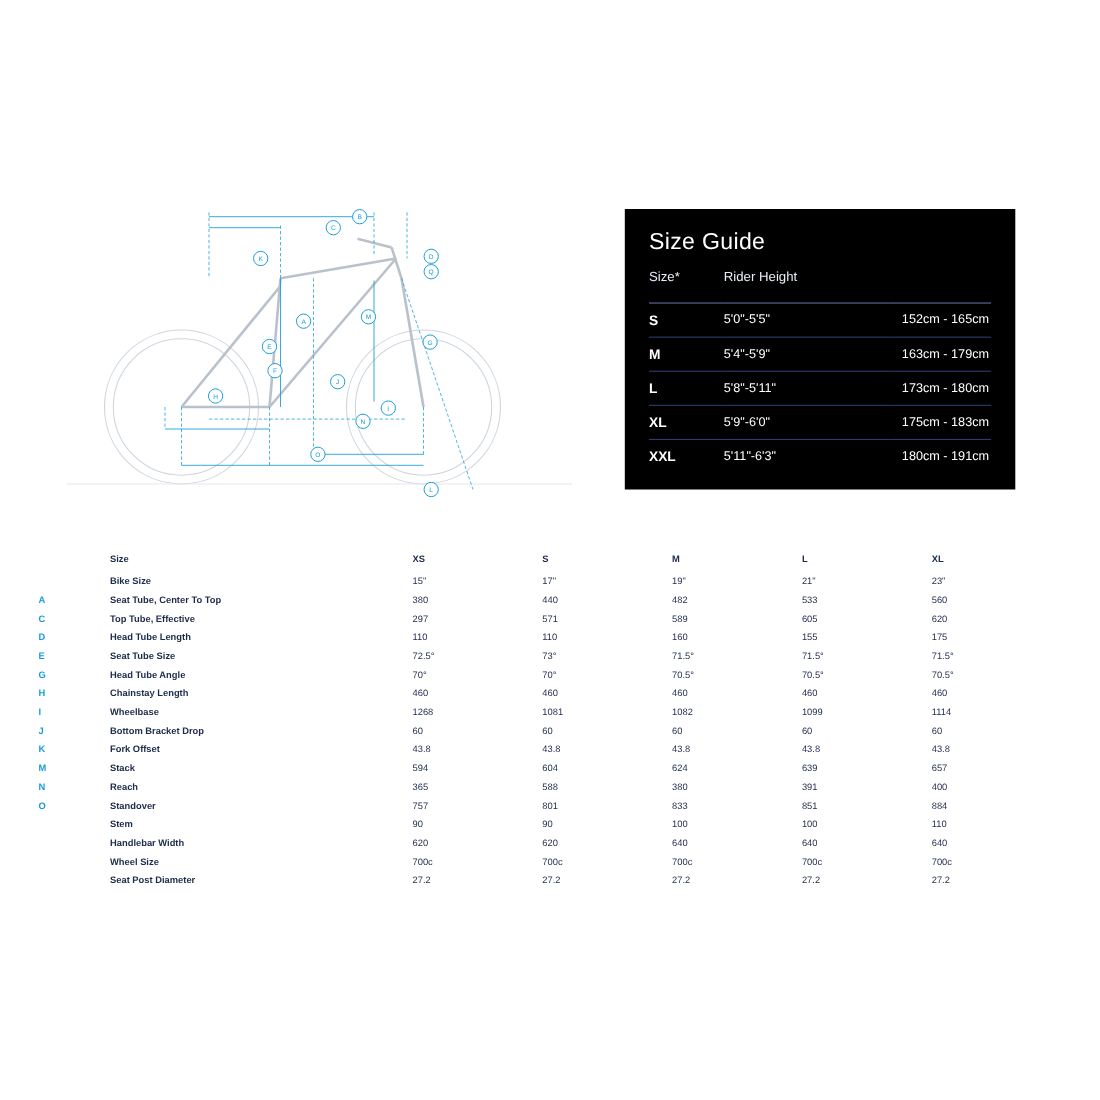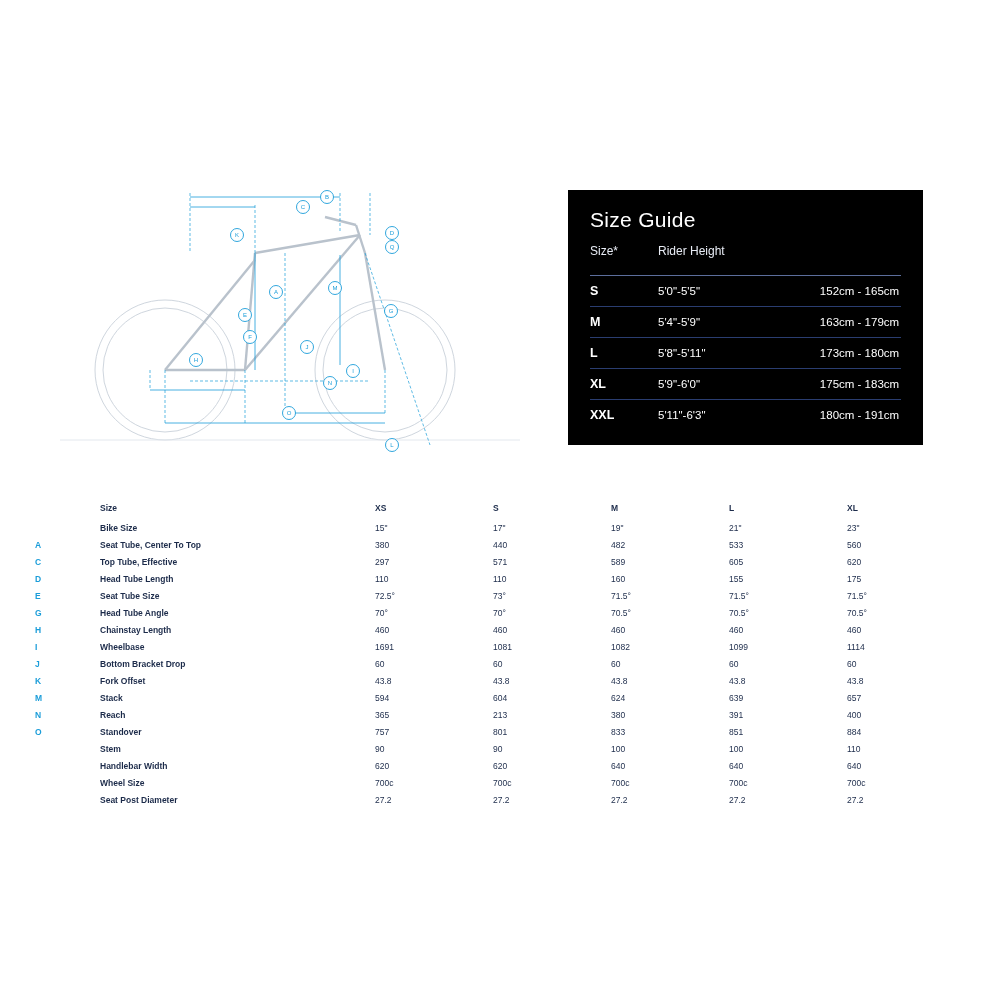--- a/index.html
+++ b/index.html
@@ -380,21 +380,21 @@
           <td class="label">Chainstay Length</td>
           <td class="val">460</td>
           <td class="val">460</td>
           <td class="val">460</td>
           <td class="val">460</td>
           <td class="val">460</td>
         </tr>
         <tr>
           <td class="letter">I</td>
           <td class="label">Wheelbase</td>
-          <td class="val">1691</td>
+          <td class="val">1268</td>
           <td class="val">1081</td>
           <td class="val">1082</td>
           <td class="val">1099</td>
           <td class="val">1114</td>
         </tr>
         <tr>
           <td class="letter">J</td>
           <td class="label">Bottom Bracket Drop</td>
           <td class="val">60</td>
           <td class="val">60</td>
@@ -417,21 +417,21 @@
           <td class="val">594</td>
           <td class="val">604</td>
           <td class="val">624</td>
           <td class="val">639</td>
           <td class="val">657</td>
         </tr>
         <tr>
           <td class="letter">N</td>
           <td class="label">Reach</td>
           <td class="val">365</td>
-          <td class="val">213</td>
+          <td class="val">588</td>
           <td class="val">380</td>
           <td class="val">391</td>
           <td class="val">400</td>
         </tr>
         <tr>
           <td class="letter">O</td>
           <td class="label">Standover</td>
           <td class="val">757</td>
           <td class="val">801</td>
           <td class="val">833</td>

